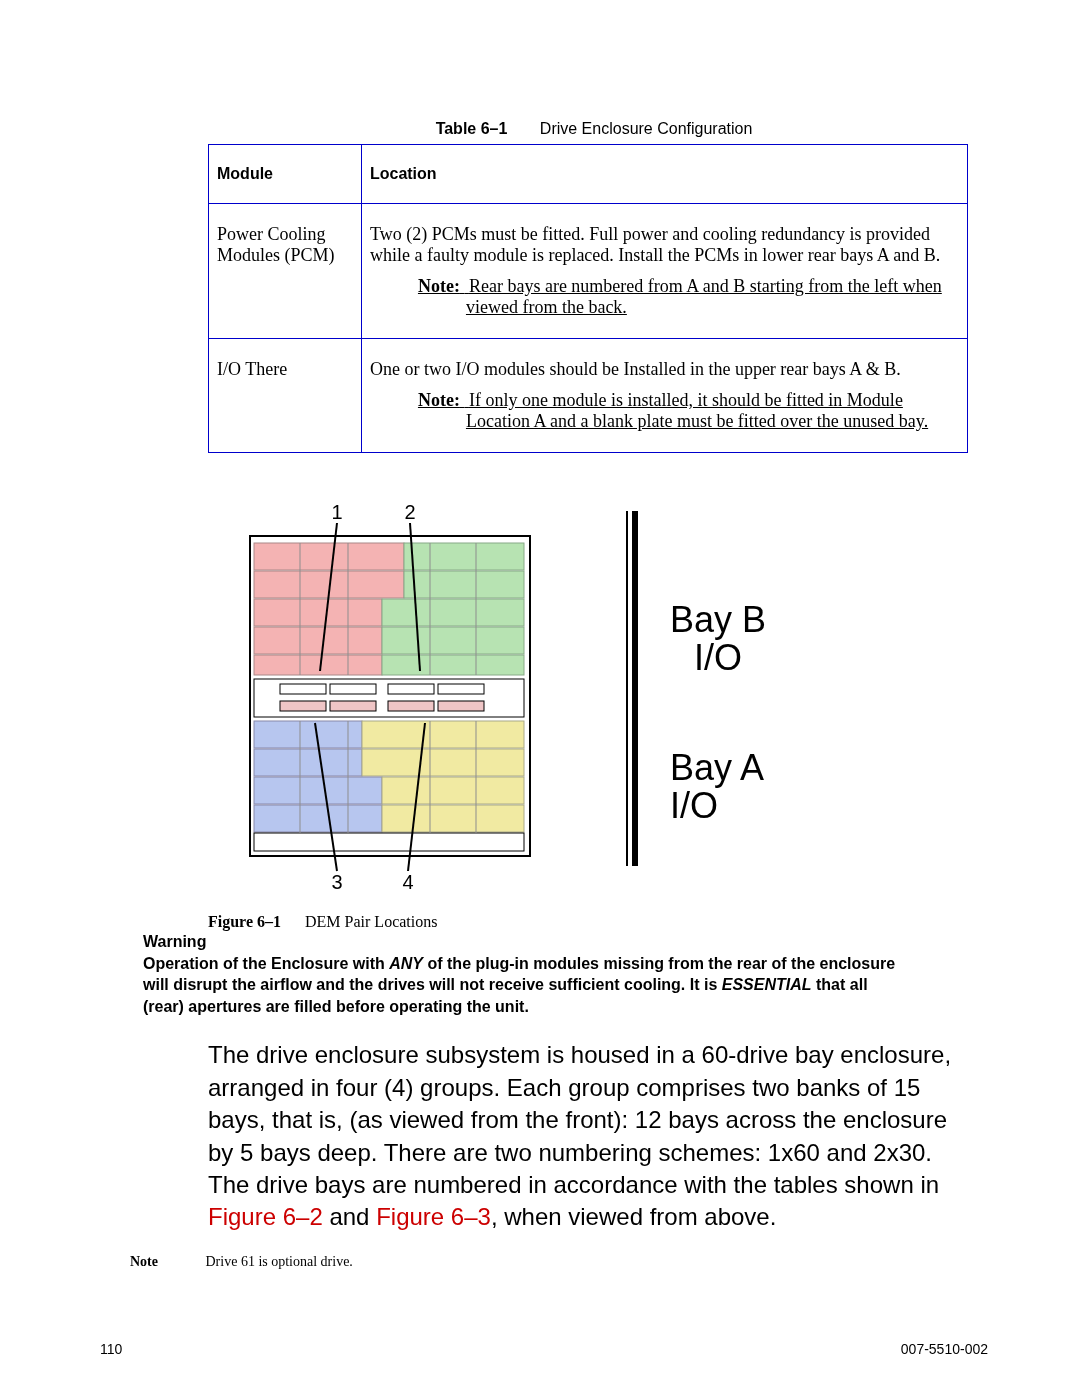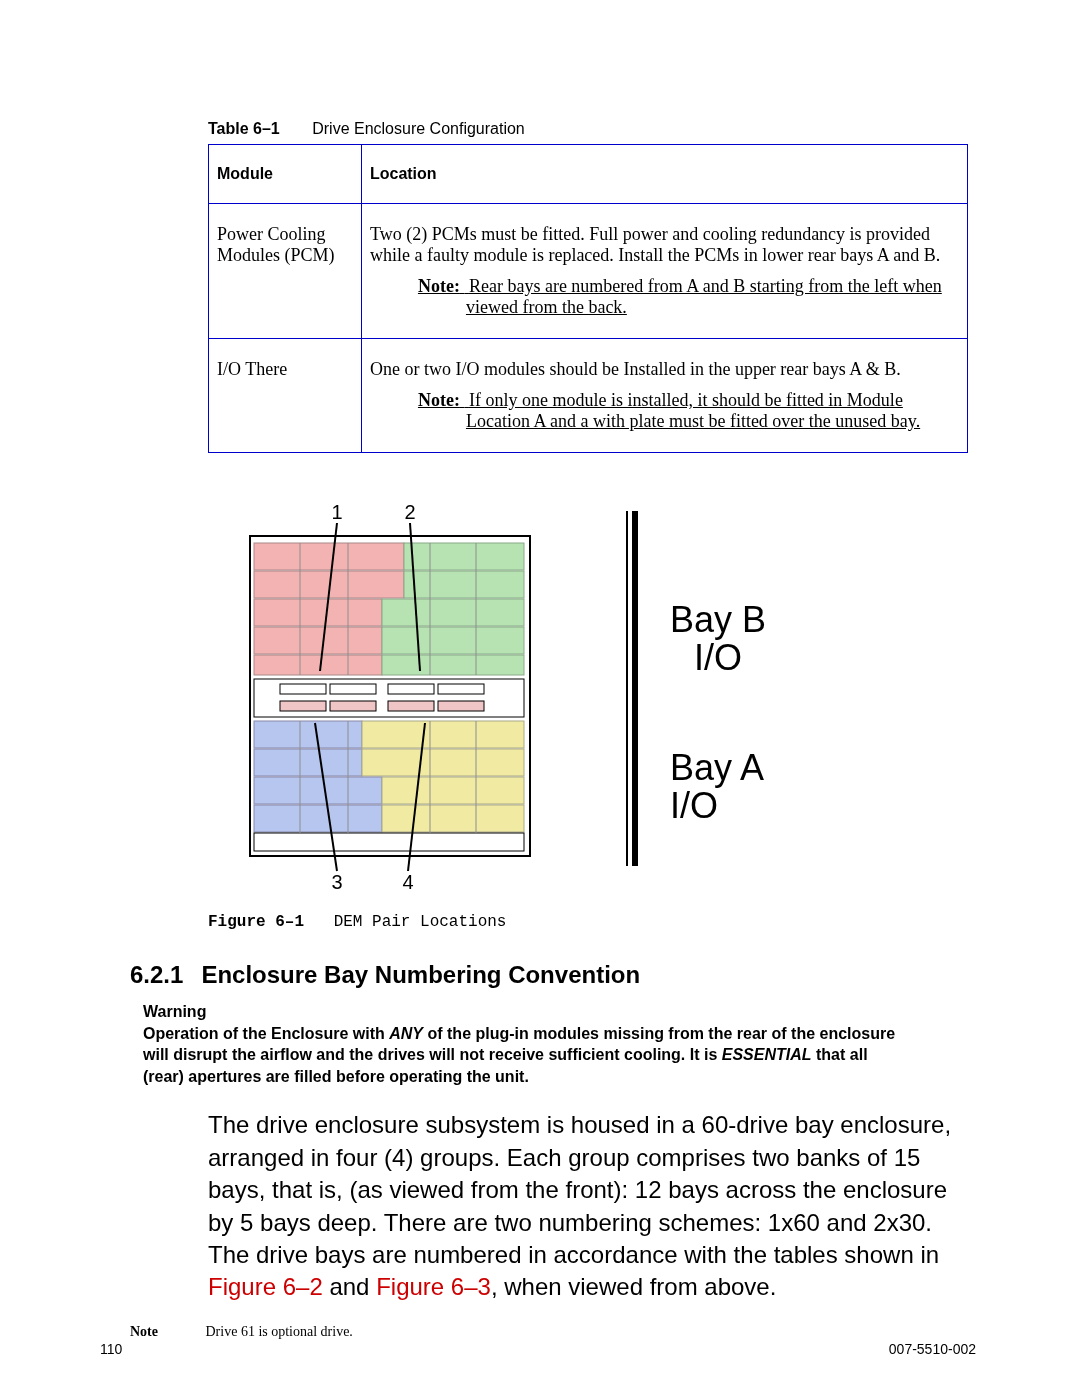--- a/index.html
+++ b/index.html
@@ -13,20 +13,21 @@
     width: 1080px;
     height: 1397px;
     position: relative;
     box-sizing: border-box;
     padding: 120px 100px 0 100px;
   }
   .table-caption {
     font-family: Arial, Helvetica, sans-serif;
     font-size: 16px;
     margin: 0 0 6px 108px;
+    text-align: center;
   }
   .table-caption .tcap-label { font-weight: bold; }
   .table-caption .tcap-title { font-weight: normal; margin-left: 28px; }
   table.config {
     border-collapse: collapse;
     margin-left: 108px;
     width: 760px;
     font-size: 18px;
   }
   table.config th, table.config td {
@@ -62,21 +63,21 @@
     position: absolute;
     font-family: Arial, Helvetica, sans-serif;
     font-size: 36px;
     color: #000;
     line-height: 1.05;
   }
   .fig-label.bayB { left: 440px; top: 100px; text-align: center; }
   .fig-label.bayA { left: 440px; top: 248px; }
 
   .figure-caption {
-    font-family: Liberation Mono, monospace;
+    font-family: Liberation Serif, serif;
     font-size: 16px;
     margin: 22px 0 0 108px;
   }
   .figure-caption .fcap-label { font-weight: bold; }
   .figure-caption .fcap-title { font-weight: normal; margin-left: 20px; }
 
   h2.section {
     font-family: Arial, Helvetica, sans-serif;
     font-size: 24px;
     font-weight: bold;
@@ -108,21 +109,21 @@
     font-family: "Times New Roman", Times, serif;
     font-size: 14px;
     margin: 20px 0 0 30px;
   }
   .footnote-row .fn-label { font-weight: bold; display: inline-block; width: 72px; }
 
   .footer {
     position: absolute;
     bottom: 40px;
     left: 100px;
-    right: 104px;
+    right: 92px;
     font-family: Arial, Helvetica, sans-serif;
     font-size: 14px;
     display: flex;
     justify-content: space-between;
   }
 </style>
 </head>
 <body>
 
 <div class="page">
@@ -149,21 +150,21 @@
             <span class="note-text">&nbsp;</span><span>Rear bays are numbered from A and B starting from the left when viewed from the back.</span>
           </div>
         </td>
       </tr>
       <tr>
         <td>I/O There</td>
         <td>
           <div>One or two  I/O modules should be Installed in the upper rear bays A &amp; B.</div>
           <div class="note-block indented-note">
             <span class="note-label">Note:</span>
-            <span class="note-text">&nbsp;</span><span>If only one module is installed, it should be fitted in Module Location A and a with plate must be fitted over the unused bay.</span>
+            <span class="note-text">&nbsp;</span><span>If only one module is installed, it should be fitted in Module Location A and a blank plate must be fitted over the unused bay.</span>
           </div>
         </td>
       </tr>
     </tbody>
   </table>
 
   <div class="figure-wrap">
     <svg class="fig-svg" viewBox="0 0 412 390">
 
       <rect x="20" y="35" width="280" height="320" fill="none" stroke="#000" stroke-width="2"></rect>
@@ -243,23 +244,20 @@
       <div>Bay A</div>
       <div>I/O</div>
     </div>
   </div>
 
   <div class="figure-caption">
     <span class="fcap-label">Figure 6–1</span>
     <span class="fcap-title">DEM Pair Locations</span>
   </div>
 
-  <h2 class="section">
-    <span class="section-num">6.2.1</span><span>Enclosure Bay Numbering Convention</span>
-  </h2>
 
   <div class="warning-block">
     <span class="warn-label">Warning</span>
     <span class="warn-body">
       <span>Operation of the Enclosure with </span><span class="ital">ANY</span><span> of the plug-in modules missing from the rear of the enclosure will disrupt the airflow and the drives will not receive sufficient cooling. It is </span><span class="ital">ESSENTIAL</span><span> that all (rear) apertures are filled before operating the unit.</span>
     </span>
   </div>
 
   <div class="bodytext">
     <span>The  drive enclosure subsystem is housed in a 60-drive bay enclosure, arranged in four (4) groups. Each group comprises two banks of 15 bays, that is, (as viewed from the front): 12 bays across the enclosure by 5 bays deep. There are two numbering schemes: 1x60 and 2x30. The drive bays are numbered in accordance with the tables shown in </span><span class="xref">Figure 6–2</span><span> and </span><span class="xref">Figure 6–3</span><span>, when viewed from above.</span>

